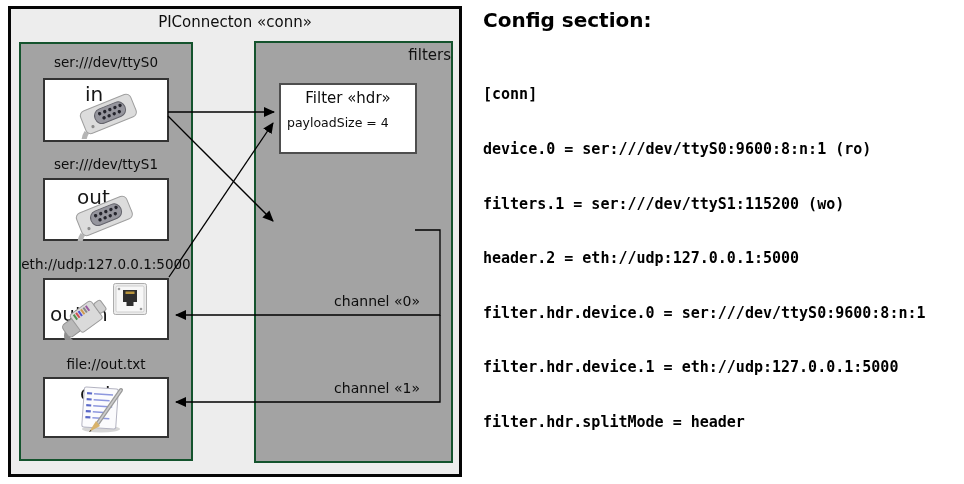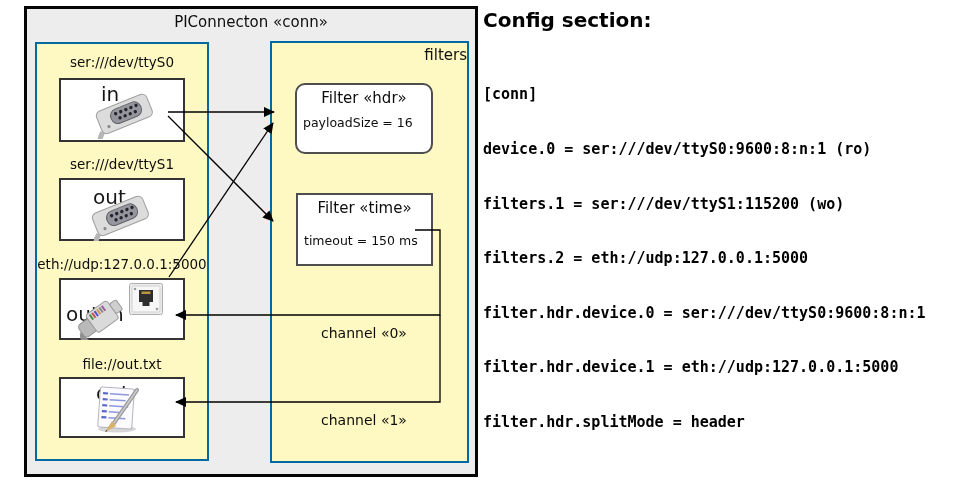--- a/index.html
+++ b/index.html
@@ -5,30 +5,30 @@
   html,body{margin:0;padding:0;}
   body{
     width:964px;height:484px;position:relative;overflow:hidden;
     background:#ffffff;color:#111;
     font-family:"DejaVu Sans",sans-serif;
   }
   *{box-sizing:border-box;}
 
   
   .outer{
-    position:absolute;left:24px;top:6px;width:454px;height:471px;
+    position:absolute;left:8px;top:6px;width:454px;height:471px;
     background:#ededed;border:3px solid #050505;
   }
   .diagram-title{
     position:absolute;top:4px;left:0;right:0;text-align:center;
     font-size:15px;color:#0d0d0d;
   }
 
   .panel{
-    position:absolute;background:#fef9c3;border:2px solid #0369a1;
+    position:absolute;background:#a3a3a3;border:2px solid #14532d;
   }
   .panel-devices{left:8px;top:33px;width:174px;height:419px;}
   .panel-filters{left:243px;top:32px;width:199px;height:422px;}
   .filters-title{
     position:absolute;top:3px;left:0;right:0;text-align:right;font-size:15px;
   }
 
   .dev-label{
     position:absolute;left:-12px;right:-12px;text-align:center;
     font-size:13.5px;white-space:nowrap;color:#0d0d0d;
@@ -54,29 +54,29 @@
   .serial-in{left:24px;top:7px;}
   .serial-out{left:20px;top:9px;}
   .ethport{left:68px;top:3px;}
   .ethplug{left:8px;top:14px;}
   .notepad{left:30px;top:5px;}
 
   
   .filter-box{
     position:absolute;background:#ffffff;border:2px solid #4e4e4e;
   }
-  .filter-hdr{left:23px;top:40px;width:138px;height:71px;border-radius:10px;}
+  .filter-hdr{left:23px;top:40px;width:138px;height:71px;}
   .filter-time{left:24px;top:150px;width:137px;height:73px;}
   .filter-title{text-align:center;font-size:15px;margin-top:4px;color:#0d0d0d;}
   .filter-props{font-size:12.5px;line-height:17px;margin:7px 0 0 6px;color:#0d0d0d;}
   .filter-time .filter-props{margin-top:15px;}
 
   .channel-label{
-    position:absolute;left:20px;width:144px;text-align:center;
-    font-size:14px;color:#0d0d0d;margin-top:32px;
+    position:absolute;left:20px;width:144px;text-align:right;
+    font-size:14px;color:#0d0d0d;
   }
   .ch0{top:250px;} .ch1{top:337px;}
 
   
   .overlay{
     position:absolute;left:0;top:0;width:964px;height:484px;
     pointer-events:none;z-index:10;
   }
 
   
@@ -194,30 +194,24 @@
       </svg>
     </div>
   </div>
 
   <div class="panel panel-filters">
     <div class="filters-title">filters</div>
 
     <div class="filter-box filter-hdr">
       <div class="filter-title">Filter «hdr»</div>
       <div class="filter-props">
-        <div>payloadSize = 16</div>
+        <div>payloadSize = 4</div>
       </div>
     </div>
 
-    <div class="filter-box filter-time">
-      <div class="filter-title">Filter «time»</div>
-      <div class="filter-props">
-        <div>timeout = 150 ms</div>
-      </div>
-    </div>
 
     <div class="channel-label ch0">channel «0»</div>
     <div class="channel-label ch1">channel «1»</div>
   </div>
 </div>
 
 <svg class="overlay" width="964" height="484" viewBox="0 0 964 484">
   <defs>
     <marker id="arrow" markerUnits="userSpaceOnUse" markerWidth="12" markerHeight="10" refX="10" refY="5" orient="auto">
       <path d="M0,0 L11,5 L0,10 z" fill="#000"></path>
@@ -231,21 +225,21 @@
     <path d="M440,315 L440,402 L176,402" marker-end="url(#arrow)"></path>
   </g>
 </svg>
 
 <div class="config">
   <div class="config-heading">Config section:</div>
   <div class="cfg-lines">
     <div>[conn]</div>
     <div>device.0 = ser:///dev/ttyS0:9600:8:n:1 (ro)</div>
     <div>filters.1 = ser:///dev/ttyS1:115200 (wo)</div>
-    <div>filters.2 = eth://udp:127.0.0.1:5000</div>
+    <div>header.2 = eth://udp:127.0.0.1:5000</div>
     <div>filter.hdr.device.0 = ser:///dev/ttyS0:9600:8:n:1</div>
     <div>filter.hdr.device.1 = eth://udp:127.0.0.1:5000</div>
     <div>filter.hdr.splitMode = header</div>
     
     
     
     
     
     
     

